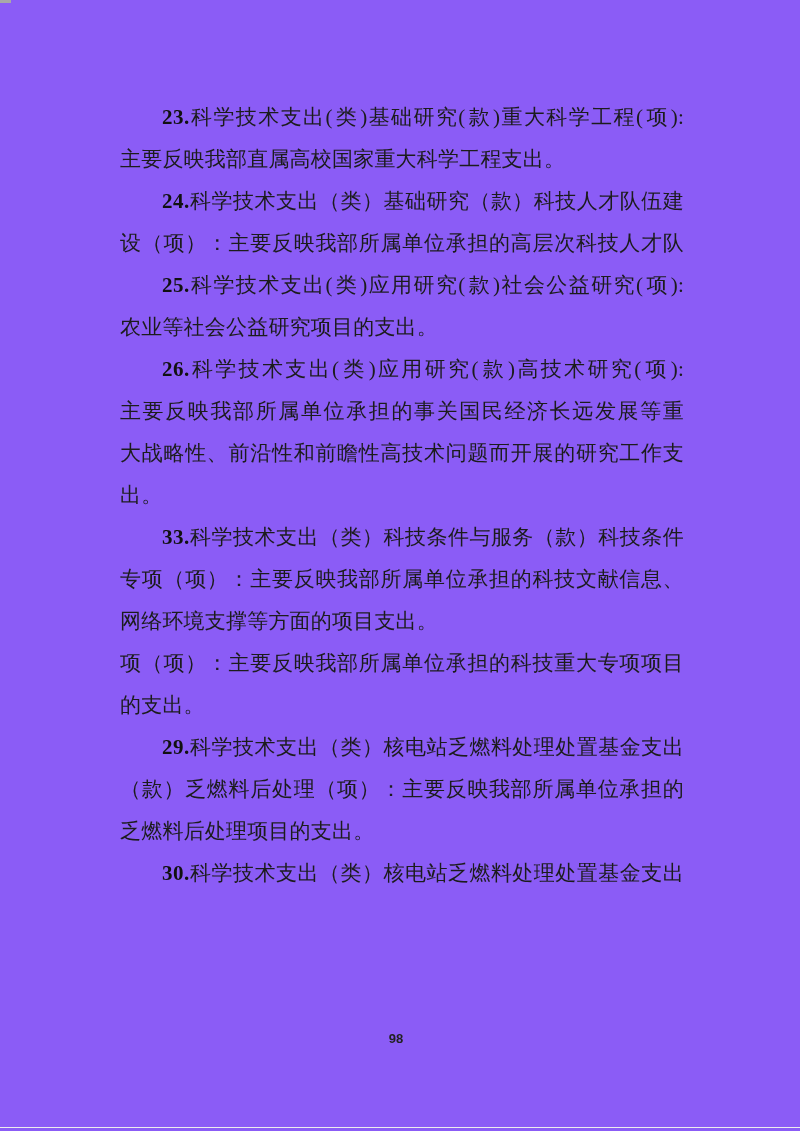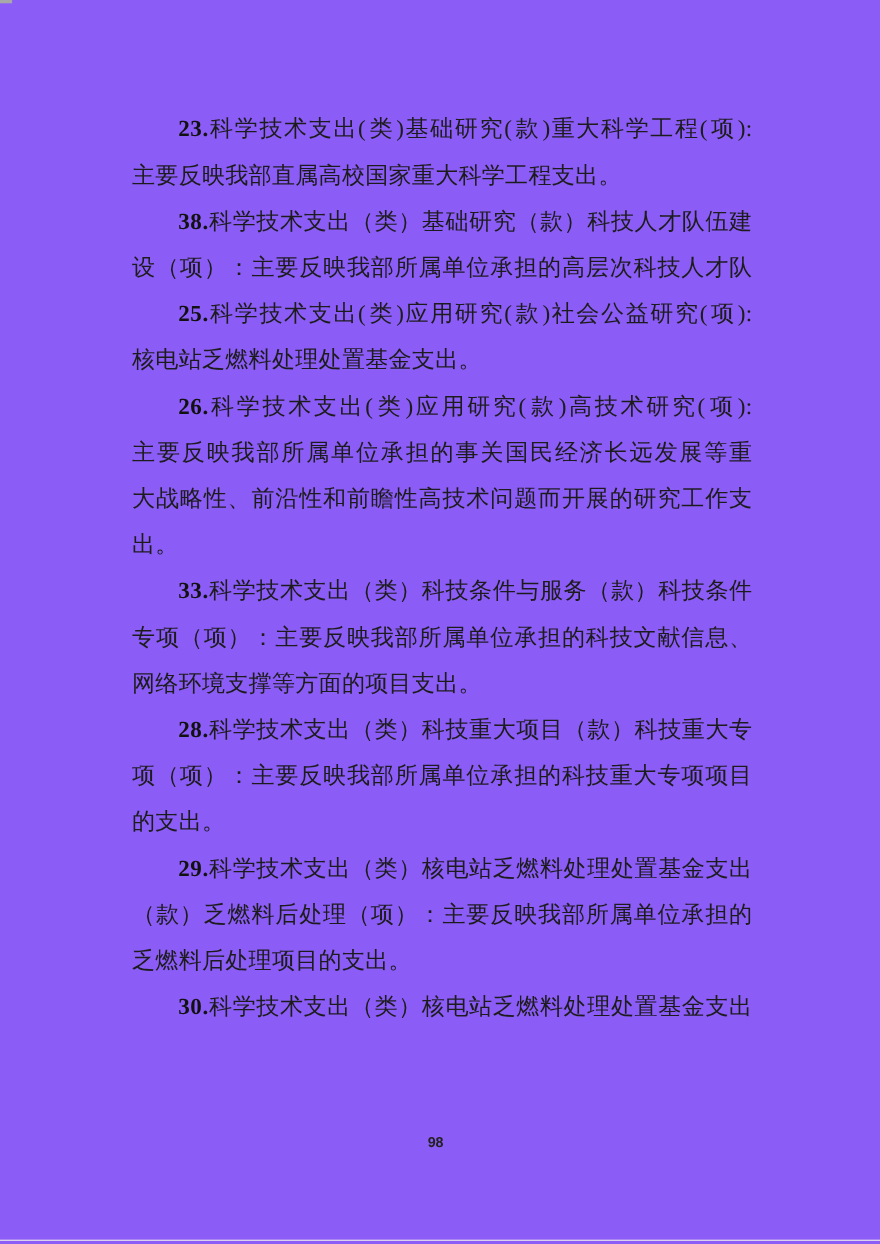--- a/index.html
+++ b/index.html
@@ -66,44 +66,43 @@
   <div class="corner-mark"></div>
 
   <div class="content">
 
     <div>
       <div class="ln first full"><span class="num">23.</span><span>科学技术支出( 类 )基础研究( 款 )重大科学工程( 项 ):</span></div>
       <div class="ln">主要反映我部直属高校国家重大科学工程支出。</div>
     </div>
 
     <div>
-      <div class="ln first full"><span class="num">38.</span><span>科学技术支出（类）基础研究（款）科技人才队伍建</span></div>
+      <div class="ln first full"><span class="num">24.</span><span>科学技术支出（类）基础研究（款）科技人才队伍建</span></div>
       <div class="ln full">设（项）：主要反映我部所属单位承担的高层次科技人才队</div>
     </div>
 
     <div>
       <div class="ln first full"><span class="num">25.</span><span>科学技术支出( 类 )应用研究( 款 )社会公益研究( 项 ):</span></div>
-      <div class="ln">核电站乏燃料处理处置基金支出。</div>
+      <div class="ln">农业等社会公益研究项目的支出。</div>
     </div>
 
     <div>
       <div class="ln first full"><span class="num">26.</span><span>科学技术支出( 类 )应用研究( 款 )高技术研究( 项 ):</span></div>
       <div class="ln full">主要反映我部所属单位承担的事关国民经济长远发展等重</div>
       <div class="ln full">大战略性、前沿性和前瞻性高技术问题而开展的研究工作支</div>
       <div class="ln">出。</div>
     </div>
 
     <div>
       <div class="ln first full"><span class="num">33.</span><span>科学技术支出（类）科技条件与服务（款）科技条件</span></div>
       <div class="ln full">专项（项）：主要反映我部所属单位承担的科技文献信息、</div>
       <div class="ln">网络环境支撑等方面的项目支出。</div>
     </div>
 
     <div>
-      <div class="ln first full"><span class="num">28.</span><span>科学技术支出（类）科技重大项目（款）科技重大专</span></div>
       <div class="ln full">项（项）：主要反映我部所属单位承担的科技重大专项项目</div>
       <div class="ln">的支出。</div>
     </div>
 
     <div>
       <div class="ln first full"><span class="num">29.</span><span>科学技术支出（类）核电站乏燃料处理处置基金支出</span></div>
       <div class="ln full">（款）乏燃料后处理（项）：主要反映我部所属单位承担的</div>
       <div class="ln">乏燃料后处理项目的支出。</div>
     </div>
 

